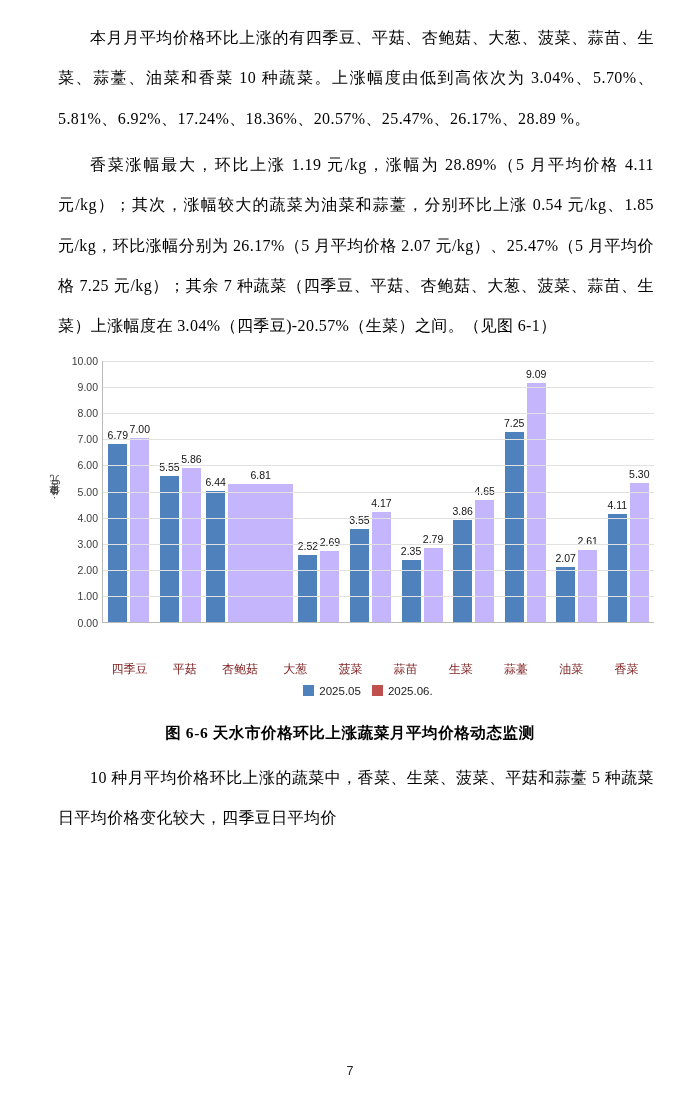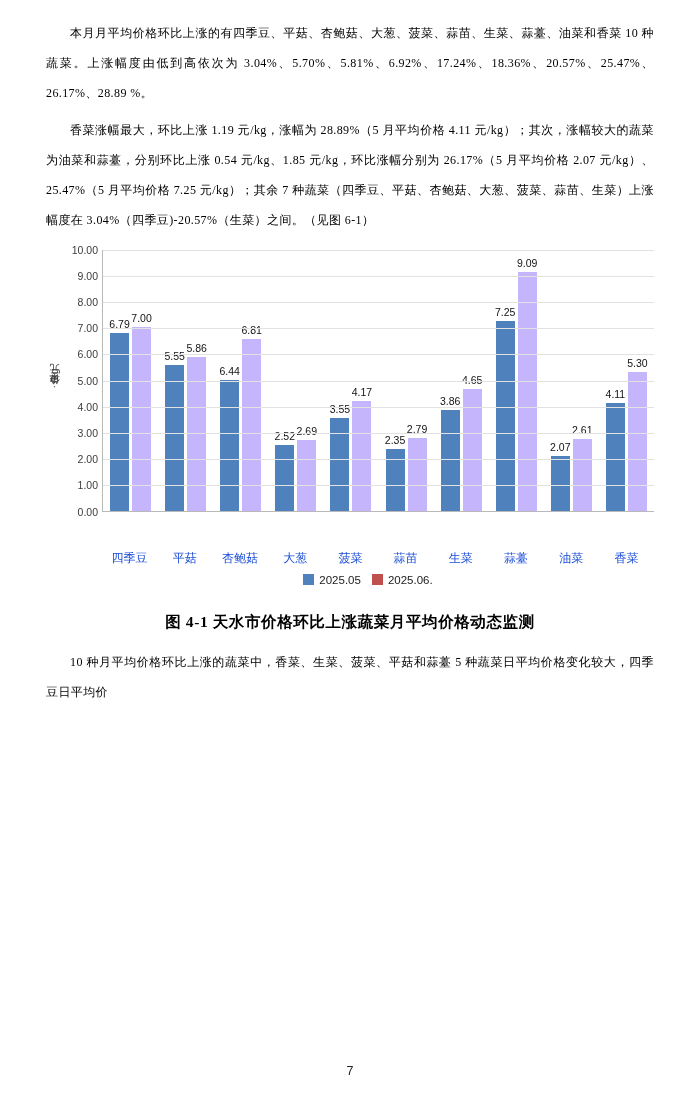--- a/index.html
+++ b/index.html
@@ -16,25 +16,25 @@
     overflow: hidden;
   }
   .page {
     width: 700px;
     height: 1100px;
     box-sizing: border-box;
     padding: 18px 46px 0 46px;
     position: relative;
   }
   p.body-text {
-    font-size: 12px;
+    font-size: 16px;
     line-height: 2.52;
     text-align: justify;
     text-justify: inter-ideograph;
-    margin: 0 0 6px 0;
+    margin: 0 0 6px 12px;
     text-indent: 2em;
     letter-spacing: 0.4px;
     font-family: Liberation Serif, serif;
   }
   .figure-block {
     margin-top: 10px;
   }
   
   .chart-wrap {
     width: 608px;
@@ -123,21 +123,21 @@
   .x-labels {
     display: flex;
     margin-left: 56px;
     margin-top: 4px;
   }
   .x-labels div {
     flex: 1;
     text-align: center;
     font-size: 12px;
     font-family: "Liberation Sans", sans-serif;
-    color: #1d4ed8;
+    color: #7f1d1d;
   }
   .legend {
     display: flex;
     justify-content: center;
     gap: 11px;
     margin-top: 7px;
     margin-left: 36px;
   }
   .legend .item {
     display: flex;
@@ -211,21 +211,21 @@
                   <span class="val">5.55</span>
                 </div>
                 <div class="bar s1" style="height: 153.532px;">
                   <span class="val">5.86</span>
                 </div>
               </div>
               <div class="group">
                 <div class="bar s0" style="height: 131px;">
                   <span class="val">6.44</span>
                 </div>
-                <div class="bar s1" style="height: 172px;">
+                <div class="bar s1" style="height: 138px; padding-left: 46px;">
                   <span class="val">6.81</span>
                 </div>
               </div>
               <div class="group">
                 <div class="bar s0" style="height: 66.024px;">
                   <span class="val">2.52</span>
                 </div>
                 <div class="bar s1" style="height: 70.478px;">
                   <span class="val">2.69</span>
                 </div>
@@ -307,19 +307,19 @@
           <div class="item">
             <span class="swatch" style="background: rgb(79, 129, 189);"></span>
             <span>2025.05</span>
           </div>
           <div class="item">
             <span class="swatch" style="background: rgb(192, 80, 77);"></span>
             <span>2025.06.</span>
           </div>
         </div>
     </div>
-    <div class="fig-caption">图 4-1   天水市价格环比上涨蔬菜月平均价格动态监测</div>
+    <div class="fig-caption">图 6-6   天水市价格环比上涨蔬菜月平均价格动态监测</div>
   </div>
 
   <p class="body-text">10 种月平均价格环比上涨的蔬菜中，香菜、生菜、菠菜、平菇和蒜薹 5 种蔬菜日平均价格变化较大，四季豆日平均价</p>
 
   <div class="page-number">7</div>
 </div>
 
 </body></html>

